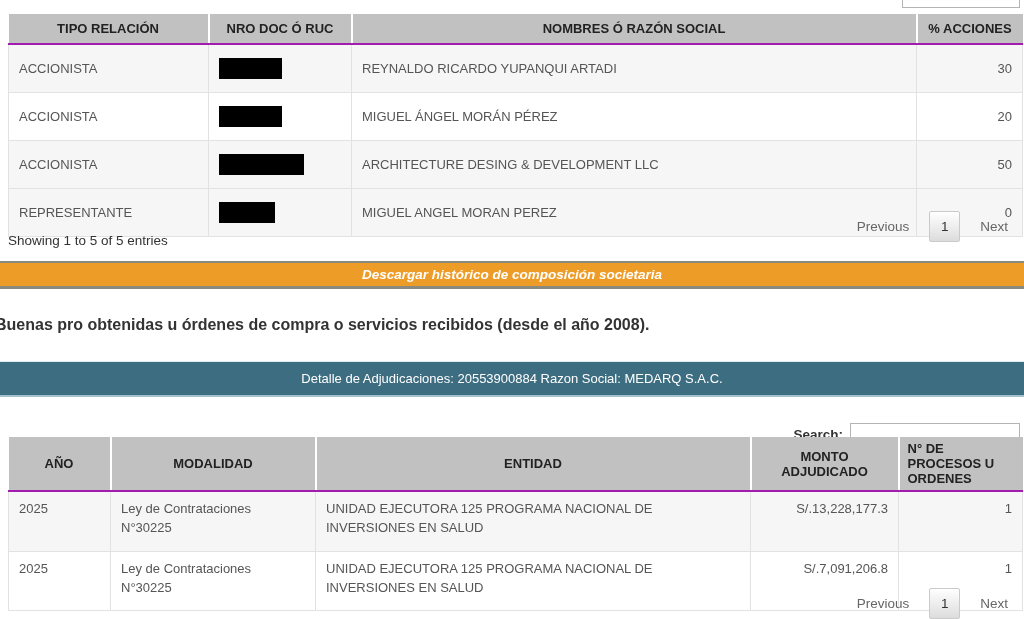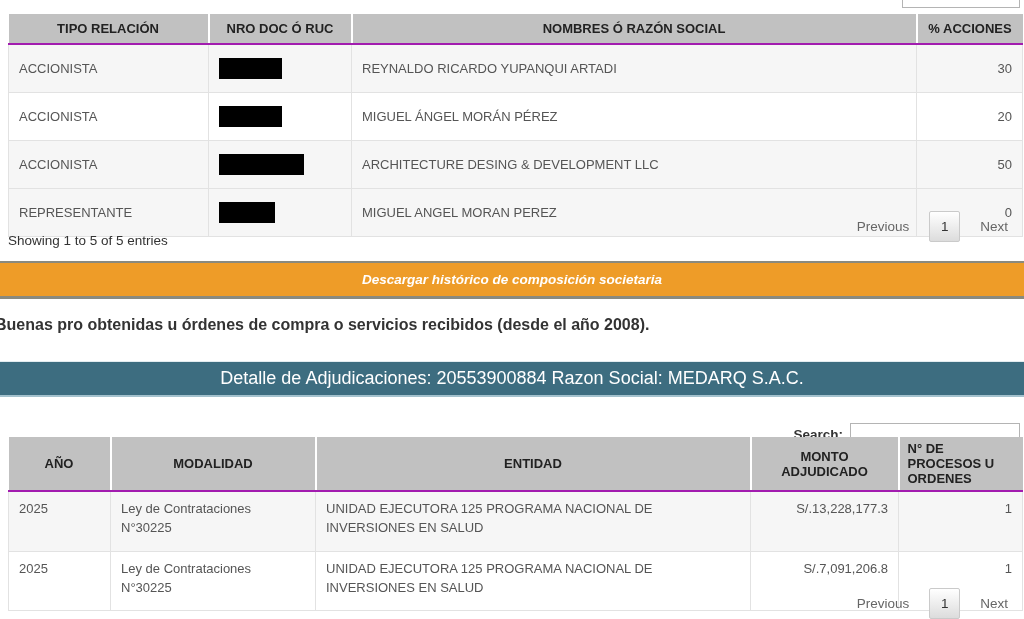--- a/index.html
+++ b/index.html
@@ -49,39 +49,39 @@
   .pagination.pg2 { top: 588px; }
   .page-btn { cursor: default; }
   .page-current {
     width: 31px; height: 31px; display: flex; align-items: center; justify-content: center;
     border: 1px solid #cacaca; border-radius: 2px; color: #333;
     background: linear-gradient(to bottom, #ffffff 0%, #dcdcdc 100%);
   }
 
   
   .download-bar {
-    position: absolute; left: 0; top: 261px; width: 1024px; height: 38px;
+    position: absolute; left: 0; top: 261px; width: 1024px; height: 28px;
     border-top: 2px solid #8a8a7e; border-bottom: 3px solid #8a8a7e;
     display: flex; align-items: center; justify-content: center;
     color: #fff; font-weight: bold; font-style: italic; font-size: 13.5px;
     cursor: pointer;
   }
 
   
   .section-heading {
     position: absolute; left: -5px; top: 316px; width: 1034px;
     color: #333; font-weight: bold; font-size: 16px; white-space: nowrap;
   }
 
   
   .detail-bar {
     position: absolute; left: 0; top: 361px; width: 1024px; height: 36px;
     border-top: 1px solid #e3ecef; border-bottom: 2px solid #a3c1cd;
     display: flex; align-items: center; justify-content: center;
-    color: #fff; font-size: 18px;
+    color: #fff; font-size: 13px;
   }
 
   
   .search-row {
     position: absolute; top: 407px; left: 0; width: 1020px; height: 24px;
     display: flex; justify-content: flex-end; align-items: center; gap: 7px; margin-top: 15px;
   }
   .search-label { font-weight: bold; color: #333; font-size: 13.5px; }
   .search-input { width: 170px; height: 22px; border: 1px solid #b4b4b4; background: #fff; padding: 0 4px; font-size: 13px; }
 

